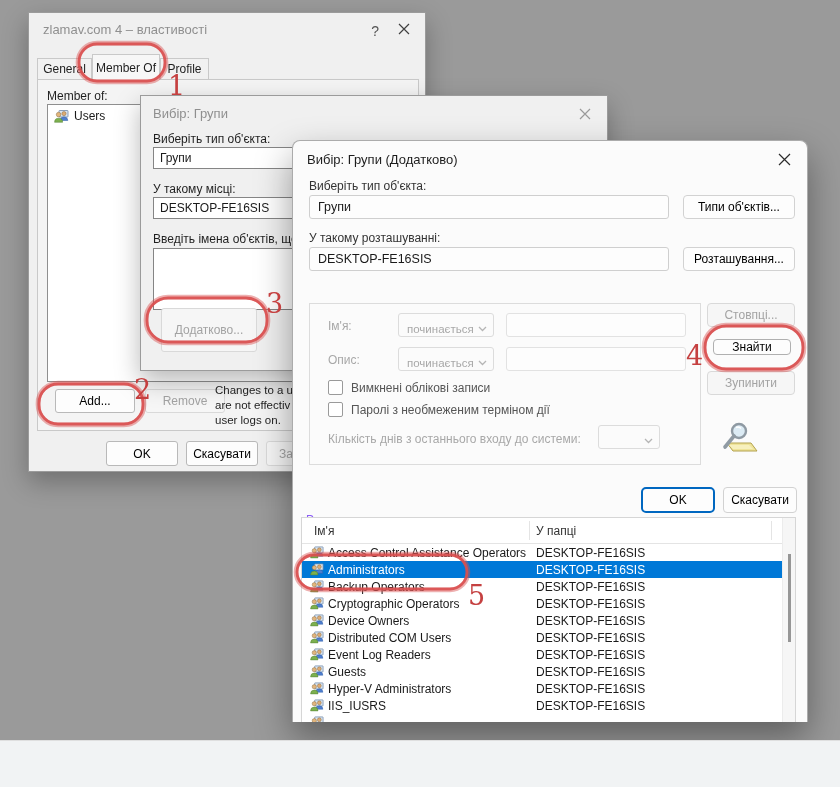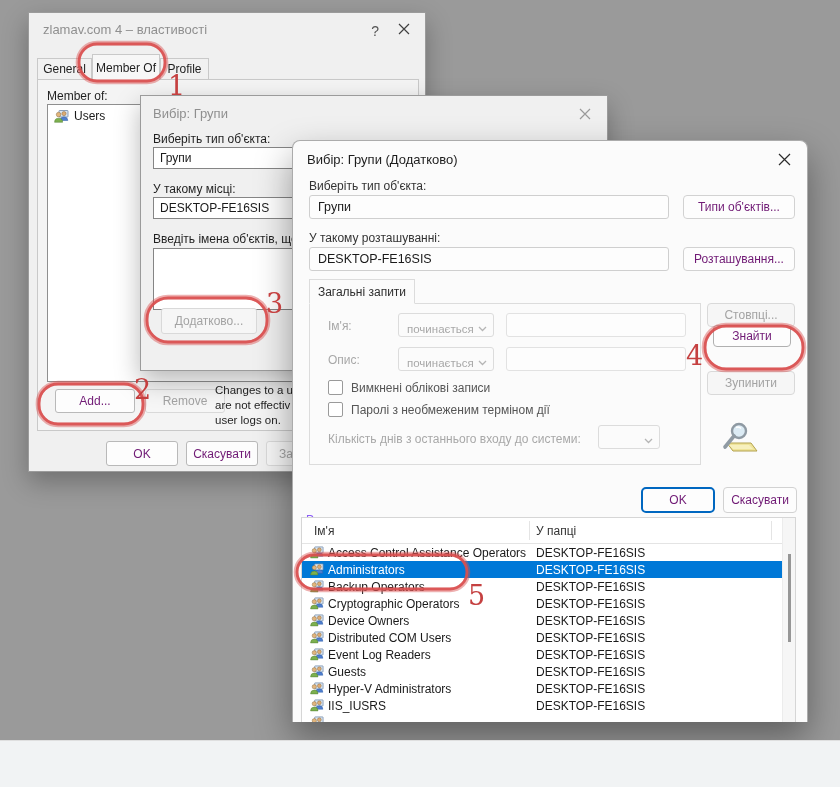--- a/index.html
+++ b/index.html
@@ -49,21 +49,21 @@
   .input-modern {
     position:absolute; background:#fdfdfd; border:1px solid #cfcfcf; border-radius:3px;
     font-family:"Liberation Sans",sans-serif; font-size:12.5px; color:#1a1a1a;
     padding:2px 8px; outline:none;
   }
   .input-modern.empty { border-color:#e2e2e2; }
 
   .btn {
     position:absolute; display:flex; align-items:center; justify-content:center;
     background:#fdfdfd; border:1px solid #b9b9b9; border-radius:3px;
-    font-size:12px; color:#701a75; white-space:nowrap; cursor:default;
+    font-size:12px; color:#000000; white-space:nowrap; cursor:default;
   }
   .btn.modern { border-radius:4px; border-color:#d2d2d2; }
   .btn.disabled { color:#a3a3a3; border-color:#d9d9d9; background:#f6f6f6; }
   .btn.primary { border:2px solid #0067c0; border-radius:5px; }
 
   
   .tab1 {
     position:absolute; height:21px; top:45px;
     background:#f1f1f1; border:1px solid #c9c9c9; border-bottom:none;
     display:flex; align-items:center; justify-content:center;
@@ -196,21 +196,21 @@
 
     <span class="abs lbl" style="left:12px;top:36px">Виберіть тип об'єкта:</span>
     <input class="input-classic" style="left: 12px; top: 51px; width: 330px; height: 22px;" readonly="" value="Групи">
 
     <span class="abs lbl" style="left:12px;top:86px">У такому місці:</span>
     <input class="input-classic" style="left: 12px; top: 101px; width: 330px; height: 22px;" readonly="" value="DESKTOP-FE16SIS">
 
     <span class="abs lbl" style="left:12px;top:136px">Введіть імена об'єктів, що ви</span>
     <div class="abs" style="left:12px;top:152px;width:330px;height:62px;background:#fff;border:1px solid #858585"></div>
 
-    <div class="btn disabled" style="left:20px;top:212px;width:96px;height:26px">
+    <div class="btn disabled" style="left:20px;top:212px;width:96px;height:44px">
       <span>Додатково...</span>
     </div>
   </div>
 
   <div class="dlg dlg3">
     <span class="abs title" style="left:14px;top:11px">Вибір: Групи (Додатково)</span>
     <span class="abs" style="right:16px;top:11px">
       <svg width="13" height="13" viewBox="0 0 13 13">
           <path d="M1 1 L12 12 M12 1 L1 12" stroke="#2c2c2c" stroke-width="1.2"></path>
         </svg>
@@ -221,23 +221,20 @@
     <div class="btn modern" style="left:390px;top:54px;width:112px;height:24px">
       <span>Типи об'єктів...</span>
     </div>
 
     <span class="abs lbl" style="left:16px;top:90px;color:#333">У такому розташуванні:</span>
     <input class="input-modern" style="left: 16px; top: 106px; width: 360px; height: 24px;" readonly="" value="DESKTOP-FE16SIS">
     <div class="btn modern" style="left:390px;top:106px;width:112px;height:24px">
       <span>Розташування...</span>
     </div>
 
-    <div class="qtab">
-      <span>Загальні запити</span>
-    </div>
     <div class="qpanel">
       <span class="abs lbl dim" style="left:18px;top:15px">Ім'я:</span>
       <div class="sel" style="left:88px;top:9px;width:96px">
         <span>починається</span>
         <svg width="9" height="6" viewBox="0 0 9 6">
             <path d="M1 1 L4.5 4.5 L8 1" fill="none" stroke="#b5b5b5" stroke-width="1.3"></path>
           </svg>
       </div>
       <input class="input-modern empty" style="left: 196px; top: 9px; width: 180px; height: 24px;" readonly="">
 
@@ -261,21 +258,21 @@
         <span></span>
         <svg width="9" height="6" viewBox="0 0 9 6">
             <path d="M1 1 L4.5 4.5 L8 1" fill="none" stroke="#b5b5b5" stroke-width="1.3"></path>
           </svg>
       </div>
     </div>
 
     <div class="btn modern disabled" style="left:414px;top:162px;width:88px;height:24px">
       <span>Стовпці...</span>
     </div>
-    <div class="btn modern" style="left:420px;top:184px;width:78px;height:22px;border-color:#b0b0b0">
+    <div class="btn modern" style="left:420px;top:198px;width:78px;height:16px;border-color:#b0b0b0">
       <span>Знайти</span>
     </div>
     <div class="btn modern disabled" style="left:414px;top:230px;width:88px;height:24px">
       <span>Зупинити</span>
     </div>
 
     <svg class="abs" style="left:424px;top:280px" width="42" height="34" viewBox="0 0 42 34">
       <path d="M10 22 L34 22 L40 30 L16 30 Z" fill="#efe49a" stroke="#b3a24e" stroke-width="1"></path>
       <path d="M12 24 L32 24 L36 28 L16 28 Z" fill="#f7f0bd"></path>
       <circle cx="22" cy="10" r="7" fill="#dcebf4" stroke="#8f9aa3" stroke-width="2.4"></circle>

